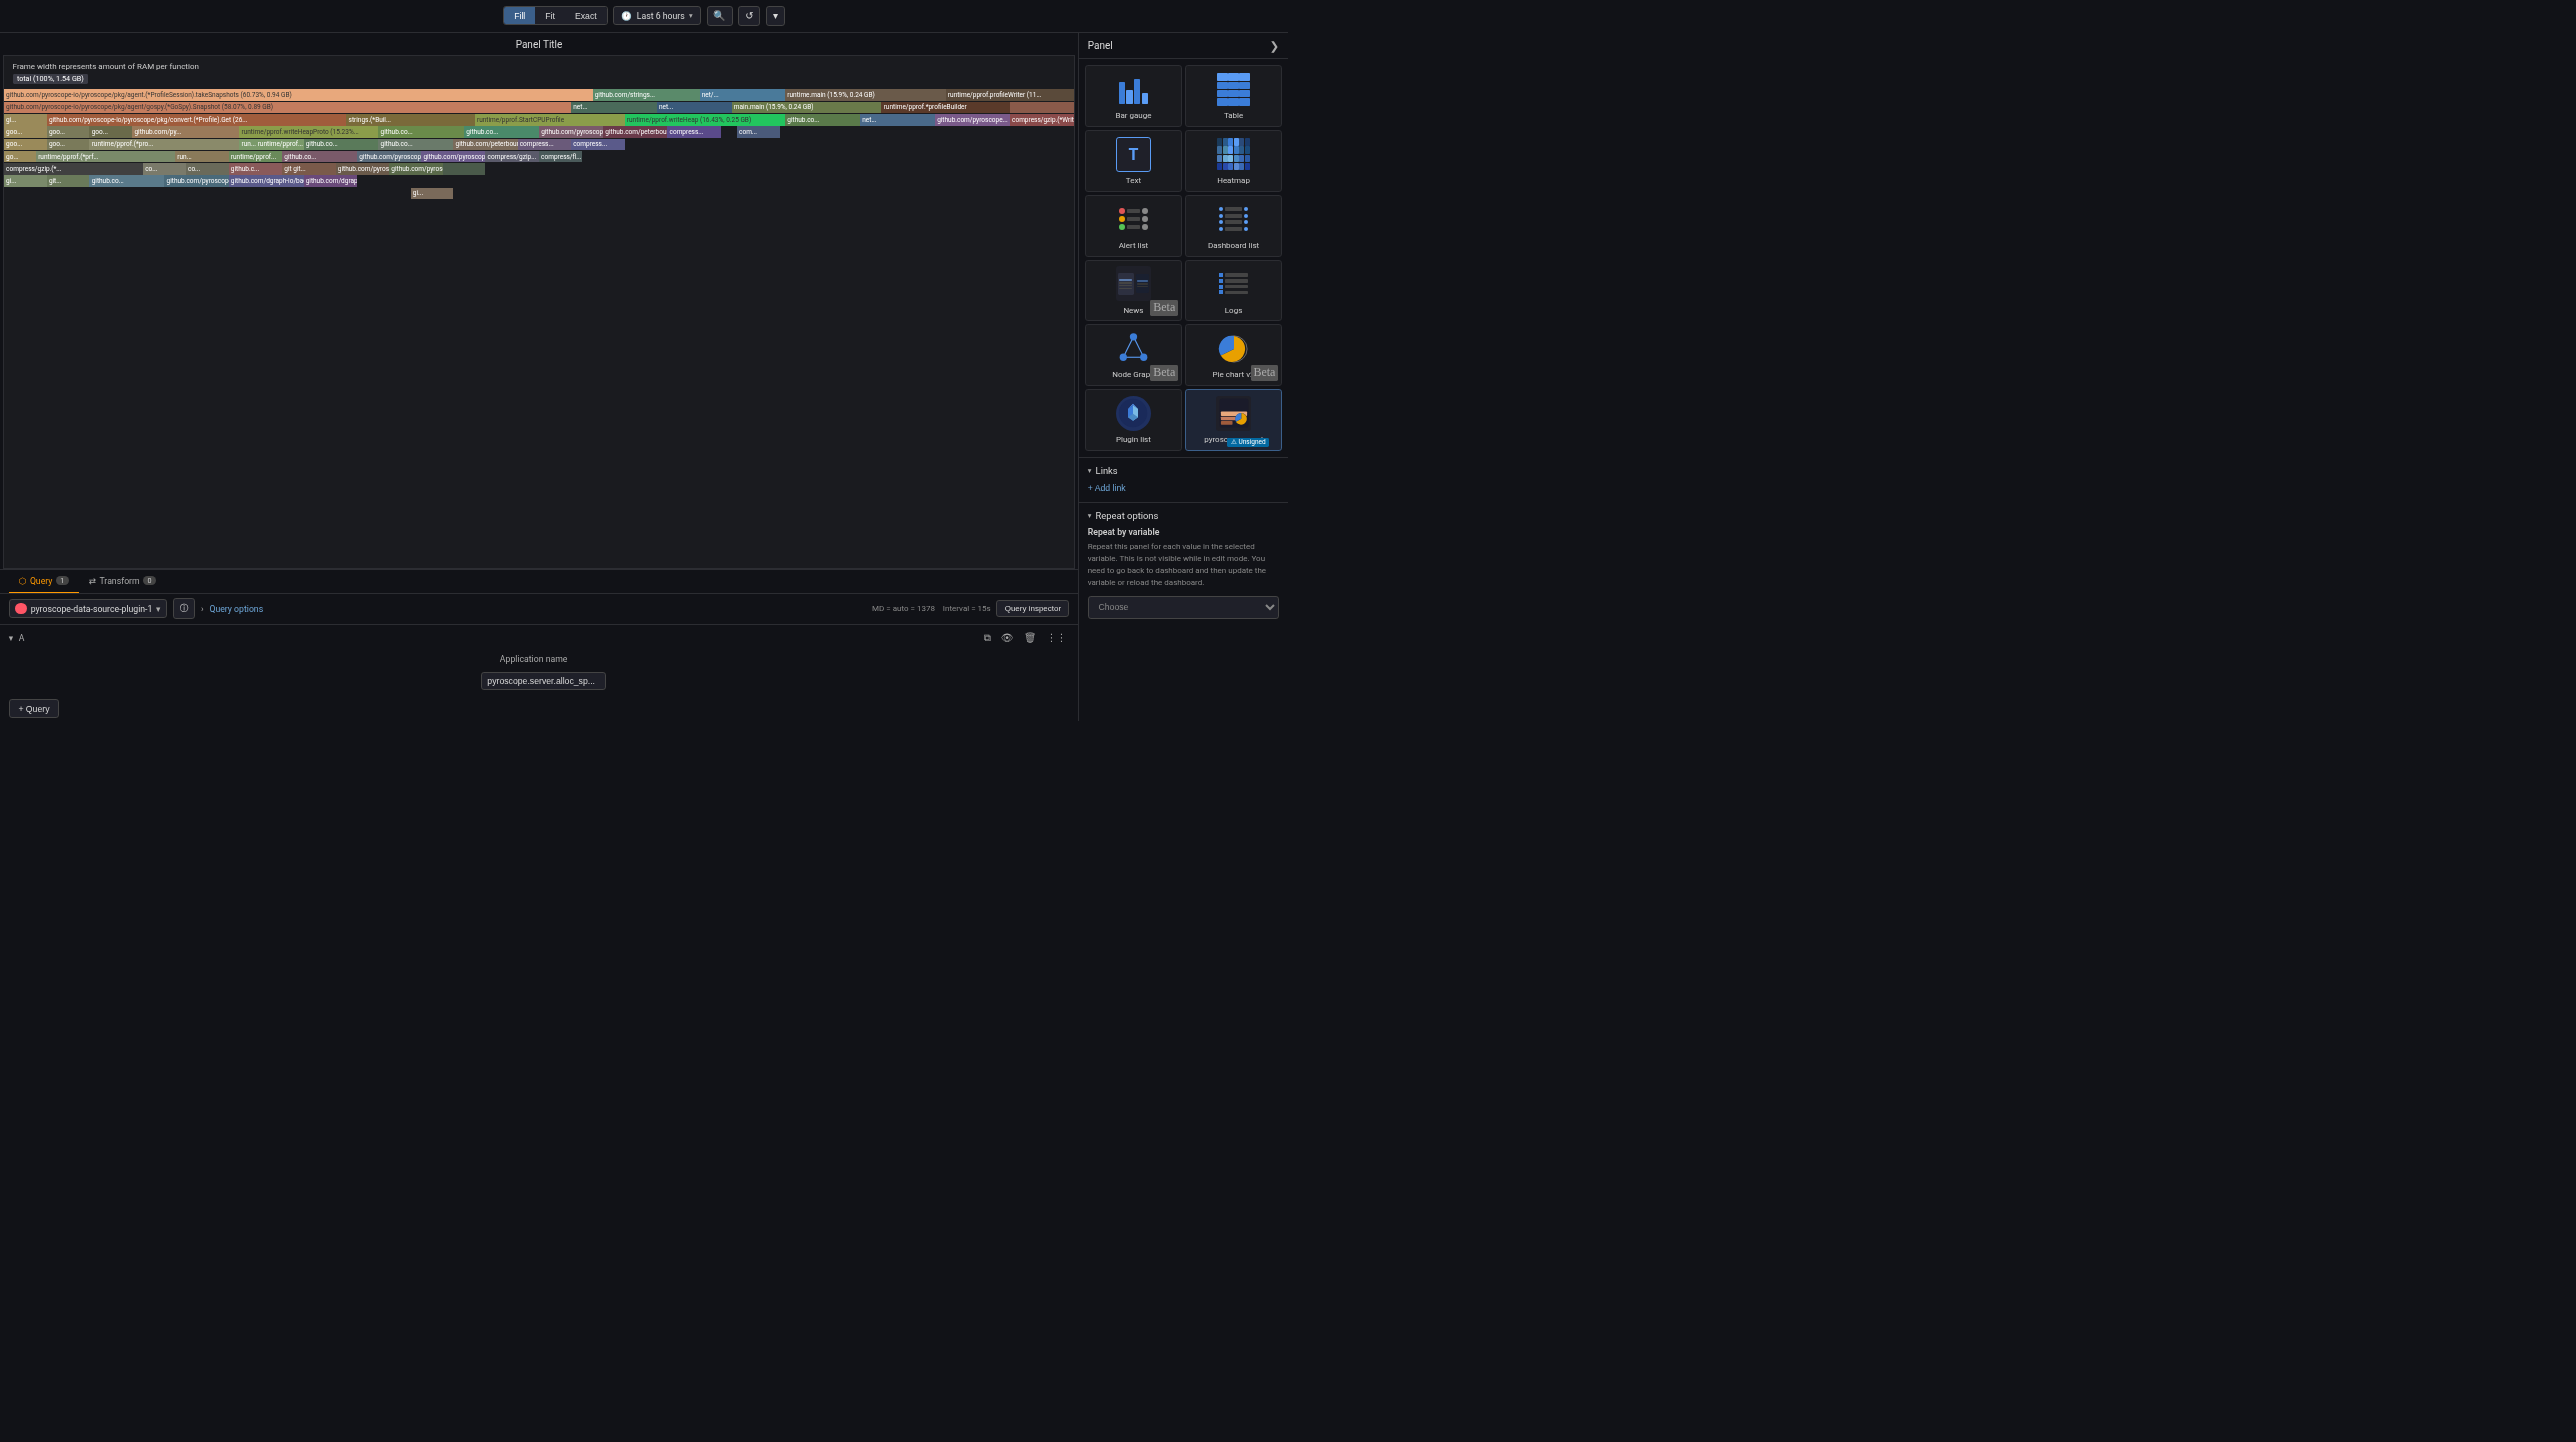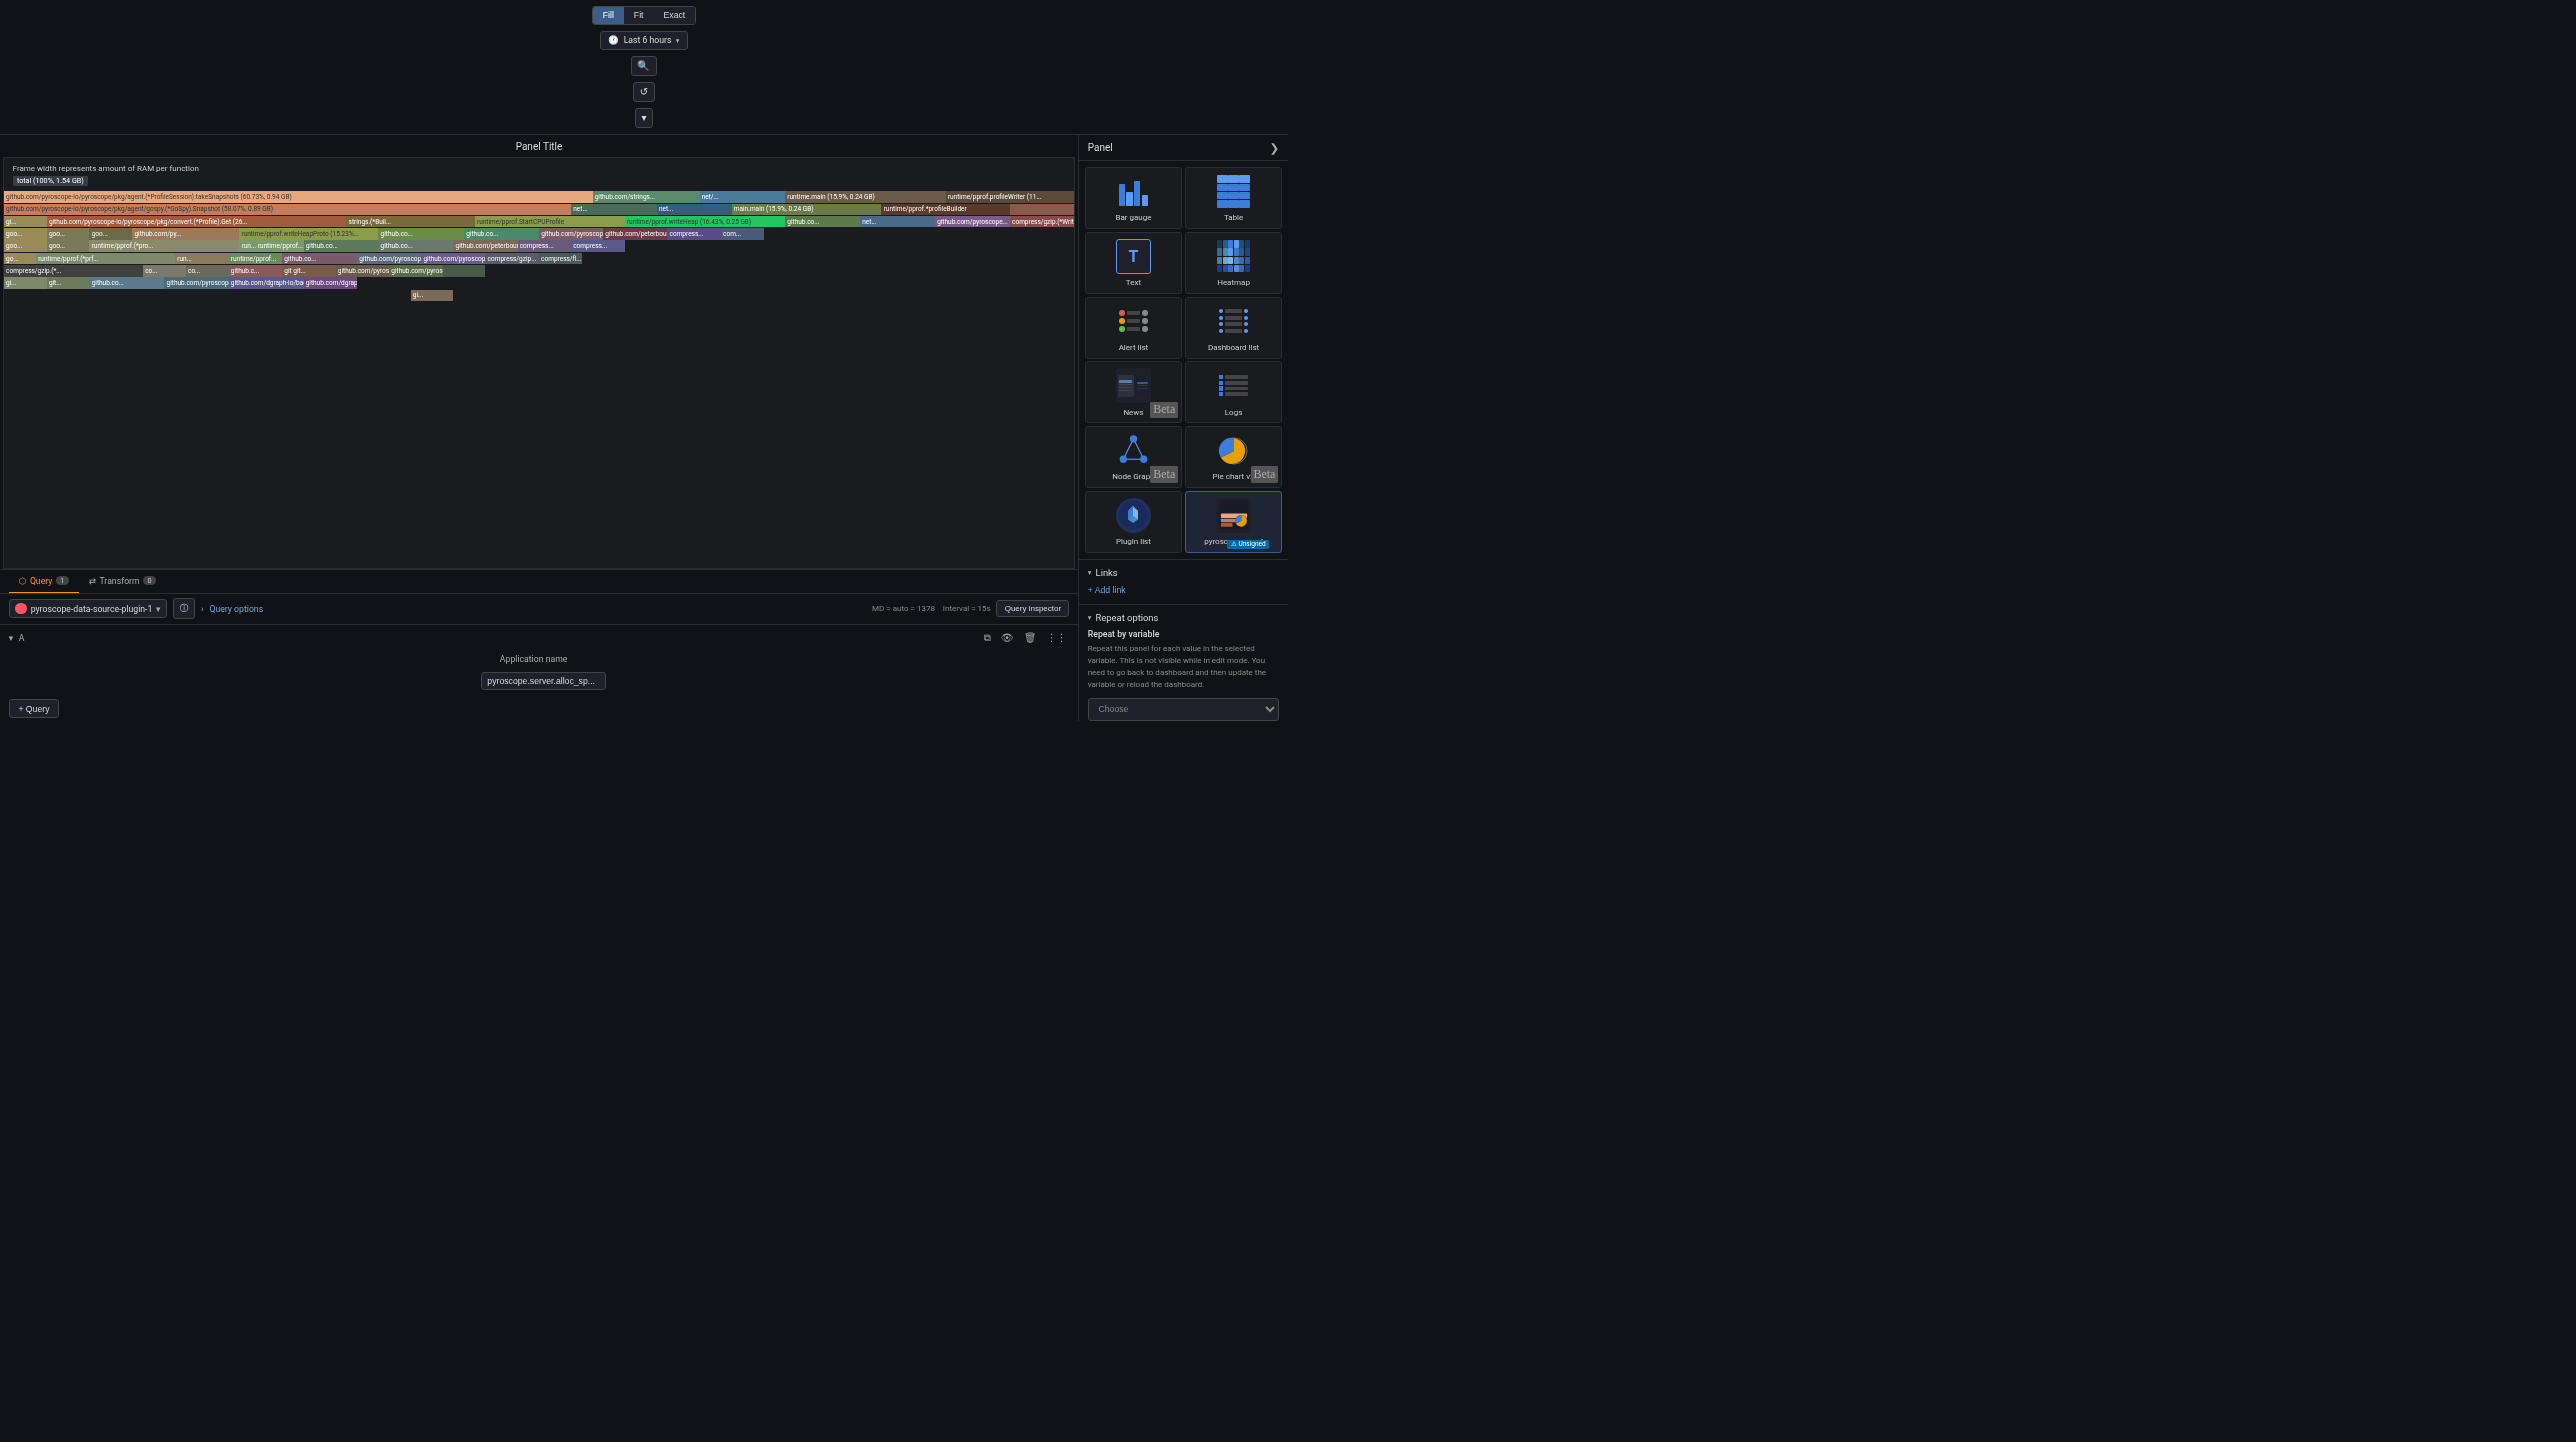--- a/index.html
+++ b/index.html
@@ -18,21 +18,20 @@
     
     .top-toolbar {
       display: flex;
       align-items: center;
       justify-content: center;
       background: #111217;
       padding: 5.8px 11.6px;
       gap: 5.8px;
       border-bottom: 0.7px solid #2c2d32;
       flex-shrink: 0;
-      flex-direction: column;
     }
     .toolbar-btn-group {
       display: flex;
       border: 0.7px solid #444;
       border-radius: 2.9px;
       overflow: hidden;
     }
     .toolbar-btn {
       background: #1f2029;
       color: #d9d9d9;
@@ -640,21 +639,21 @@
           <div class="flame-block" style="width:4%;background:#9a8a5a;color:#fff;">goo...</div>
           <div class="flame-block" style="width:4%;background:#7a7a5a;color:#fff;">goo...</div>
           <div class="flame-block" style="width:4%;background:#6a6a4a;color:#fff;">goo...</div>
           <div class="flame-block" style="width:10%;background:#9a7a5a;color:#fff;">github.com/py...</div>
           <div class="flame-block" style="width:13%;background:#8b9d4a;color:#333;">runtime/pprof.writeHeapProto (15.23%...</div>
           <div class="flame-block" style="width:8%;background:#6a8b4a;color:#fff;">github.co...</div>
           <div class="flame-block" style="width:7%;background:#4a8a6a;color:#fff;">github.co...</div>
           <div class="flame-block" style="width:6%;background:#7a5a6a;color:#fff;">github.com/pyroscope...</div>
           <div class="flame-block" style="width:6%;background:#6a3a4a;color:#fff;">github.com/peterbourg...</div>
           <div class="flame-block" style="width:5%;background:#5a4a8a;color:#fff;">compress...</div>
-          <div class="flame-block" style="width:4%;background:#4a5a7a;color:#fff;">com...</div>
+          <div class="flame-block" style="width:4%;background:#4a5a7a;color:#fff;margin-left:16px;">com...</div>
         </div>
 
         <div class="flame-row">
           <div class="flame-block" style="width:4%;background:#9a8a5a;color:#fff;">goo...</div>
           <div class="flame-block" style="width:4%;background:#7a7a5a;color:#fff;">goo...</div>
           <div class="flame-block" style="width:14%;background:#8a8a6a;color:#fff;">runtime/pprof.(*pro...</div>
           <div class="flame-block" style="width:6%;background:#7a9a6a;color:#fff;">run... runtime/pprof...</div>
           <div class="flame-block" style="width:7%;background:#5a7a5a;color:#fff;">github.co...</div>
           <div class="flame-block" style="width:7%;background:#6a7a6a;color:#fff;">github.co...</div>
           <div class="flame-block" style="width:6%;background:#7a6a5a;color:#fff;">github.com/peterbourg...</div>

